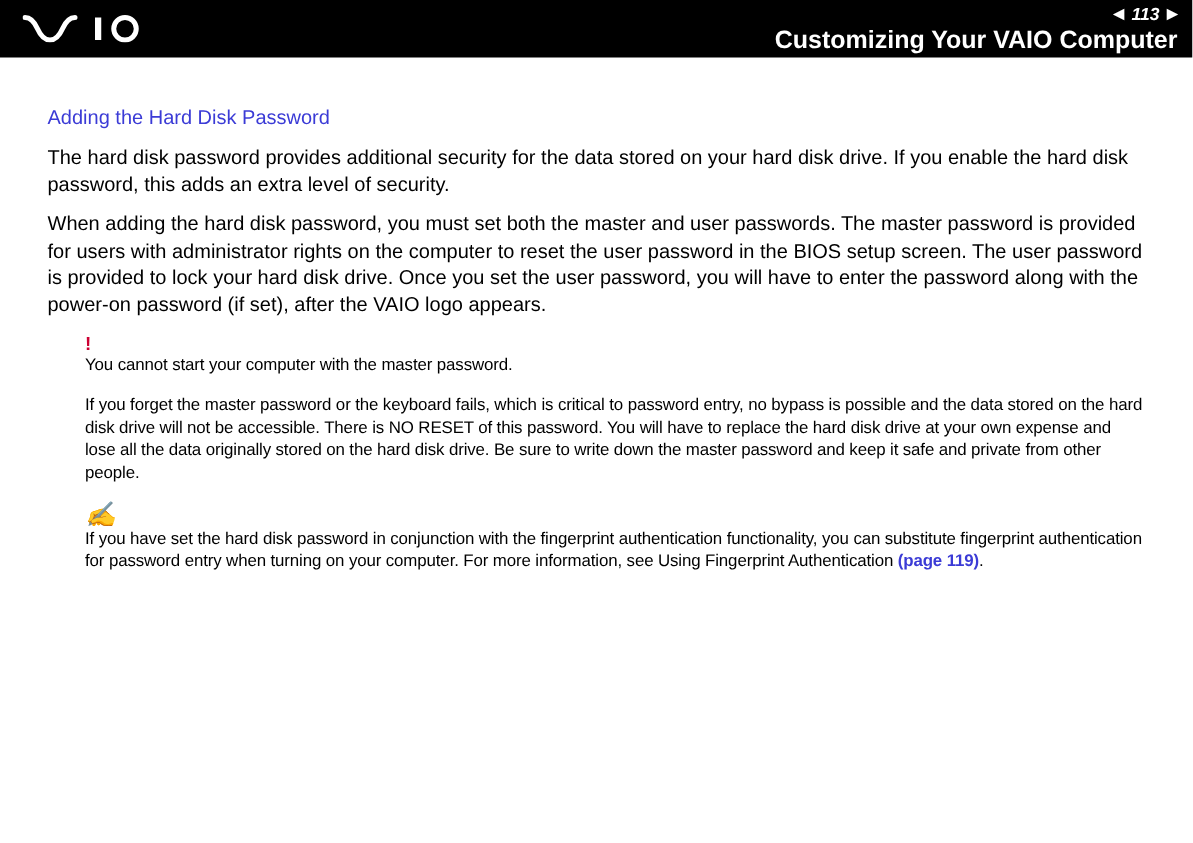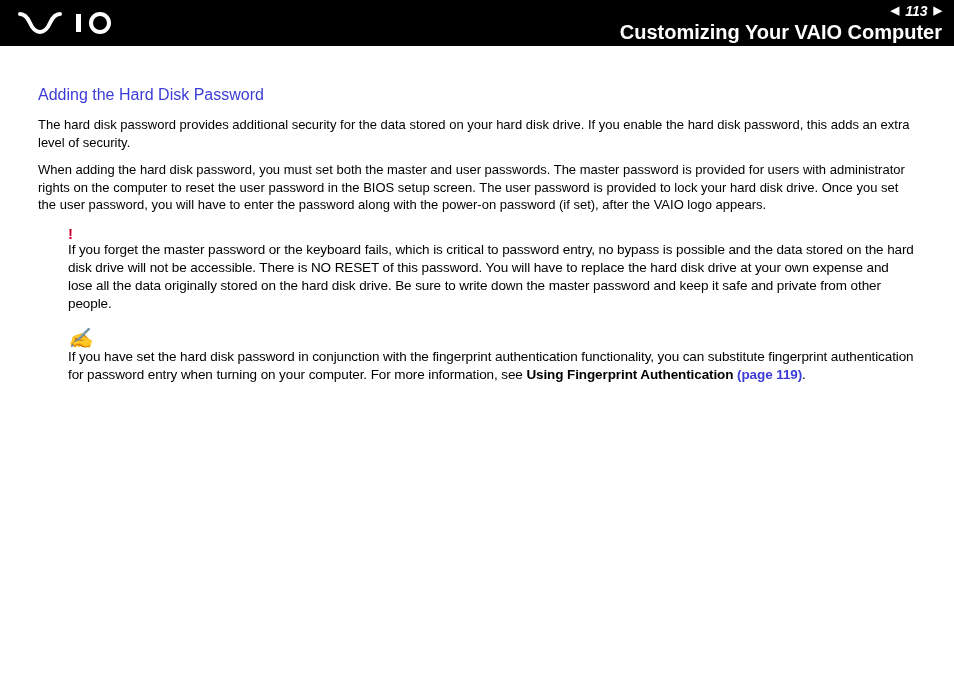--- a/index.html
+++ b/index.html
@@ -48,21 +48,21 @@
   .content {
     padding: 40px 38px 0 38px;
   }
   h1 {
     color: #3b3bd6;
     font-size: 16px;
     font-weight: normal;
     margin-bottom: 12px;
   }
   .para {
-    font-size: 13px;
+    font-size: 16px;
     line-height: 1.35;
     margin-bottom: 10px;
   }
   .note-block {
     margin-left: 30px;
     margin-top: 12px;
     font-family: Arial, Helvetica, sans-serif;
   }
   .note-icon {
     color: #cc0033;
@@ -80,21 +80,21 @@
     line-height: 1;
   }
   .note-text {
     font-size: 13.5px;
     line-height: 1.35;
     margin-bottom: 14px;
     font-family: Arial, Helvetica, sans-serif;
     font-stretch: condensed;
     letter-spacing: -0.1px;
   }
-  .note-text .bold { font-weight: bold; }
+  .note-text .bold { font-weight: normal; }
   .note-text .link { color: #3b3bd6; font-weight: bold; cursor: pointer; margin-top: 46px; }
 </style>
 </head>
 <body>
 
 <div class="header">
   <div class="logo">
     <svg width="110" height="22" viewBox="0 0 110 22">
       <path d="M 2 2 Q 8 2 12 11 Q 16 20 22 20 Q 28 20 32 11 Q 36 2 42 2" stroke="#ffffff" stroke-width="4" fill="none" stroke-linecap="round"></path>
       <rect x="58" y="2" width="5" height="18" fill="#ffffff"></rect>
@@ -111,20 +111,21 @@
   </div>
 </div>
 
 <div class="content">
   <h1>Adding the Hard Disk Password</h1>
   <p class="para">The hard disk password provides additional security for the data stored on your hard disk drive. If you enable the hard disk password, this adds an extra level of security.</p>
   <p class="para">When adding the hard disk password, you must set both the master and user passwords. The master password is provided for users with administrator rights on the computer to reset the user password in the BIOS setup screen. The user password is provided to lock your hard disk drive. Once you set the user password, you will have to enter the password along with the power-on password (if set), after the VAIO logo appears.</p>
 
   <div class="note-block">
     <div class="note-icon">!</div>
+    <p class="note-text">You cannot start your computer with the master password.</p>
     <p class="note-text">If you forget the master password or the keyboard fails, which is critical to password entry, no bypass is possible and the data stored on the hard disk drive will not be accessible. There is NO RESET of this password. You will have to replace the hard disk drive at your own expense and lose all the data originally stored on the hard disk drive. Be sure to write down the master password and keep it safe and private from other people.</p>
 
     <div class="tip-icon">✍</div>
     <p class="note-text">
       <span>If you have set the hard disk password in conjunction with the fingerprint authentication functionality, you can substitute fingerprint authentication for password entry when turning on your computer. For more information, see </span><span class="bold">Using Fingerprint Authentication </span><span class="link">(page 119)</span><span>.</span>
     </p>
   </div>
 </div>
 
 </body></html>

